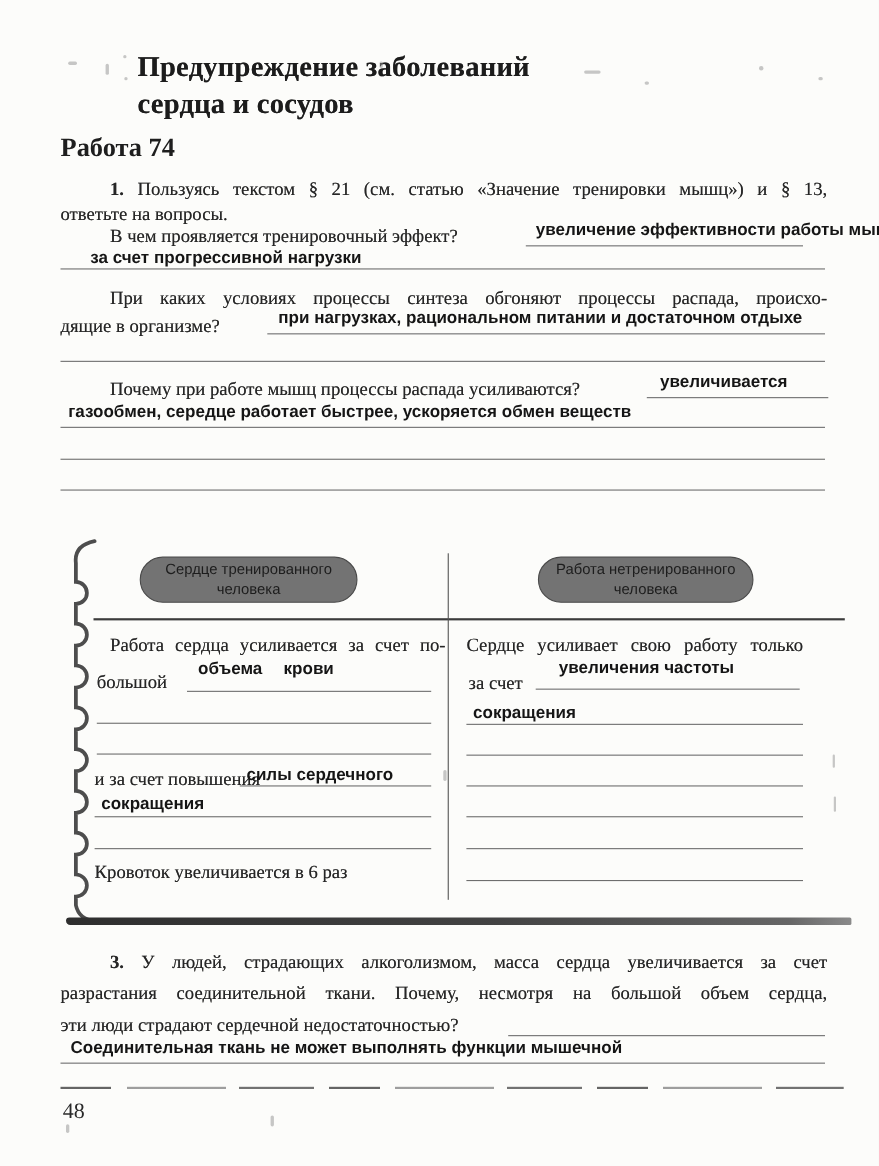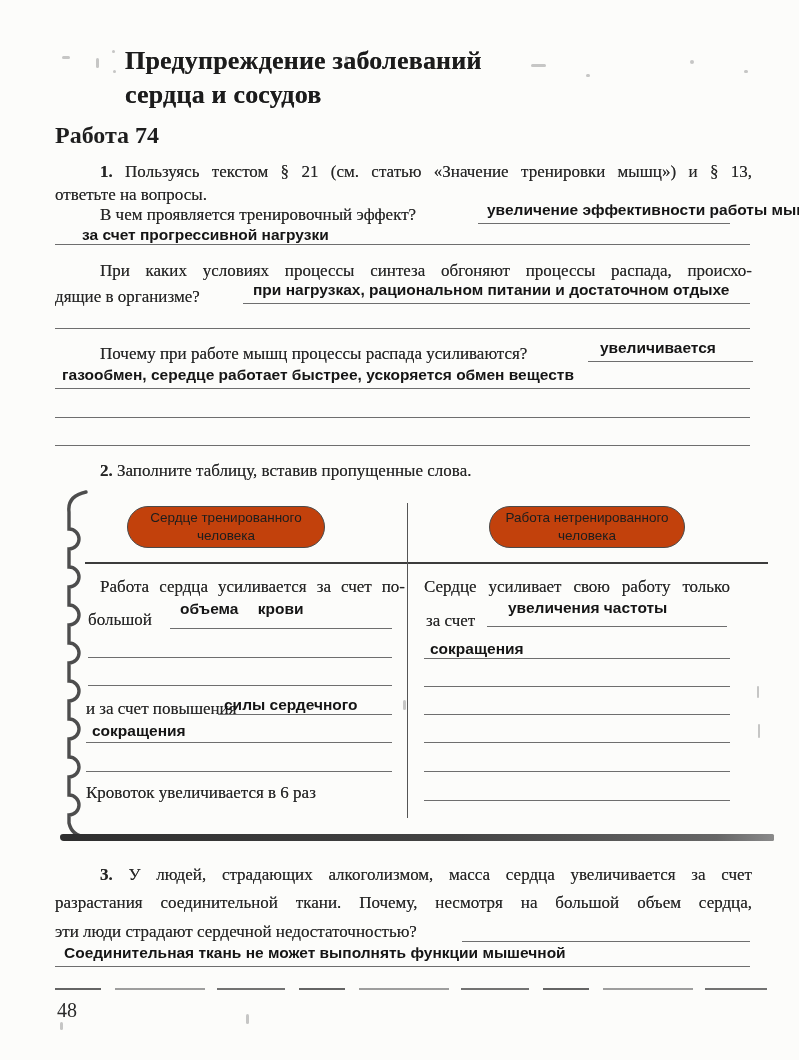--- a/index.html
+++ b/index.html
@@ -16,21 +16,21 @@
          text-shadow:0 0 .4px rgba(0,0,0,.65);}
   .worklabel{font-size:24px;font-weight:bold;color:#1e1e1e;white-space:nowrap;}
   .hand{font-family:"Liberation Sans", sans-serif;font-weight:bold;font-size:15.5px;
         color:#151515;white-space:nowrap;}
   .gapwords{word-spacing:15px;}
   .rule{border-top:1.6px solid #6e6e6e;height:0;}
   .rule-dark{border-top:2px solid #3c3c3c;height:0;}
   .pill{border:1.7px solid #4a4a4a;border-radius:21px;display:flex;align-items:center;
         justify-content:flex-end;text-align:center;font-family:"Liberation Sans", sans-serif;
         font-size:13.5px;line-height:1.3;color:#1d1d1d;padding:2px 8px;box-sizing:border-box;
-        background:#c2410c;}
+        background:#737373;}
   .divider{border-left:1.7px solid #555;width:0;}
   .shadowbar{background:linear-gradient(90deg,#2e2e2e,#434343 55%,#666 92%,#8a8a8a);
              border-radius:4px 2px 2px 5px;}
   .broken{height:2.4px;opacity:.85;
     background:repeating-linear-gradient(90deg,
       #4a4a4a 0 46px, rgba(0,0,0,0) 46px 60px,
       #8d8d8d 60px 150px, rgba(0,0,0,0) 150px 162px,
       #5a5a5a 162px 230px, rgba(0,0,0,0) 230px 244px);}
   .speck{background:#8f8f8f;opacity:.5;border-radius:2px;}
   .pagenum{font-size:20px;color:#2a2a2a;}
@@ -62,21 +62,20 @@
   <div class="abs rule" style="left:55px;top:328px;width:695px;"></div>
 
   <div class="abs print" style="left:100px;top:343px;">Почему при работе мышц процессы распада усиливаются?</div>
   <div class="abs hand" style="left:600px;top:339px;">увеличивается</div>
   <div class="abs rule" style="left:588px;top:361px;width:165px;"></div>
   <div class="abs hand" style="left:62px;top:366px;">газообмен, середце работает быстрее, ускоряется обмен веществ</div>
   <div class="abs rule" style="left:55px;top:388px;width:695px;"></div>
   <div class="abs rule" style="left:55px;top:417px;width:695px;"></div>
   <div class="abs rule" style="left:55px;top:445px;width:695px;"></div>
 
-  <div class="abs print" style="left:100px;top:460px;"><b>2.</b> <span>Заполните таблицу, вставив пропущенные слова.</span></div>
 
   <svg class="abs" style="left:50px;top:487px;" width="50" height="366" viewBox="0 0 50 366">
     <path d="M 36 5 Q 17 9 19 25 l 0 17 a 10 10 0 0 1 0 20 l 0 18 a 10 10 0 0 1 0 20 l 0 18 a 10 10 0 0 1 0 20 l 0 18 a 10 10 0 0 1 0 20 l 0 18 a 10 10 0 0 1 0 20 l 0 18 a 10 10 0 0 1 0 20 l 0 18 a 10 10 0 0 1 0 20 l 0 18 a 10 10 0 0 1 0 20 l 0 8 q 3 13 17 14" stroke="#4d4d4d" stroke-width="3.4" fill="none" stroke-linecap="round"></path>
   </svg>
 
   <div class="abs pill" style="left:127px;top:506px;width:198px;height:42px;">
     <span>Сердце тренированного человека</span>
   </div>
   <div class="abs pill" style="left:489px;top:506px;width:196px;height:42px;">
     <span>Работа нетренированного человека</span>

